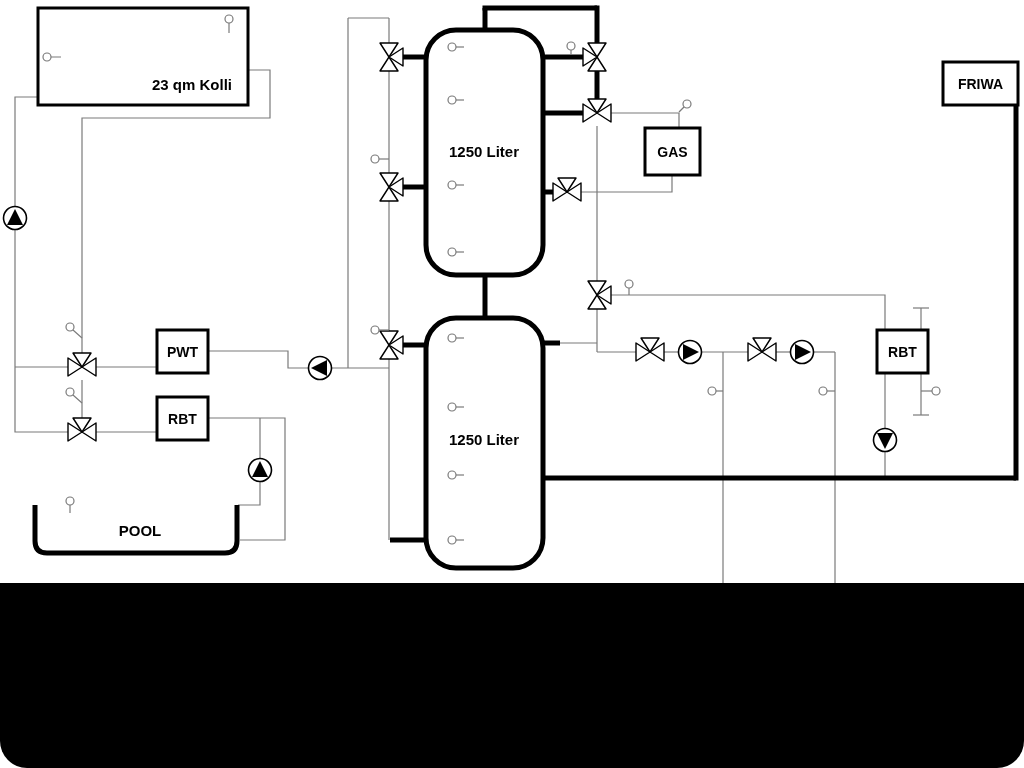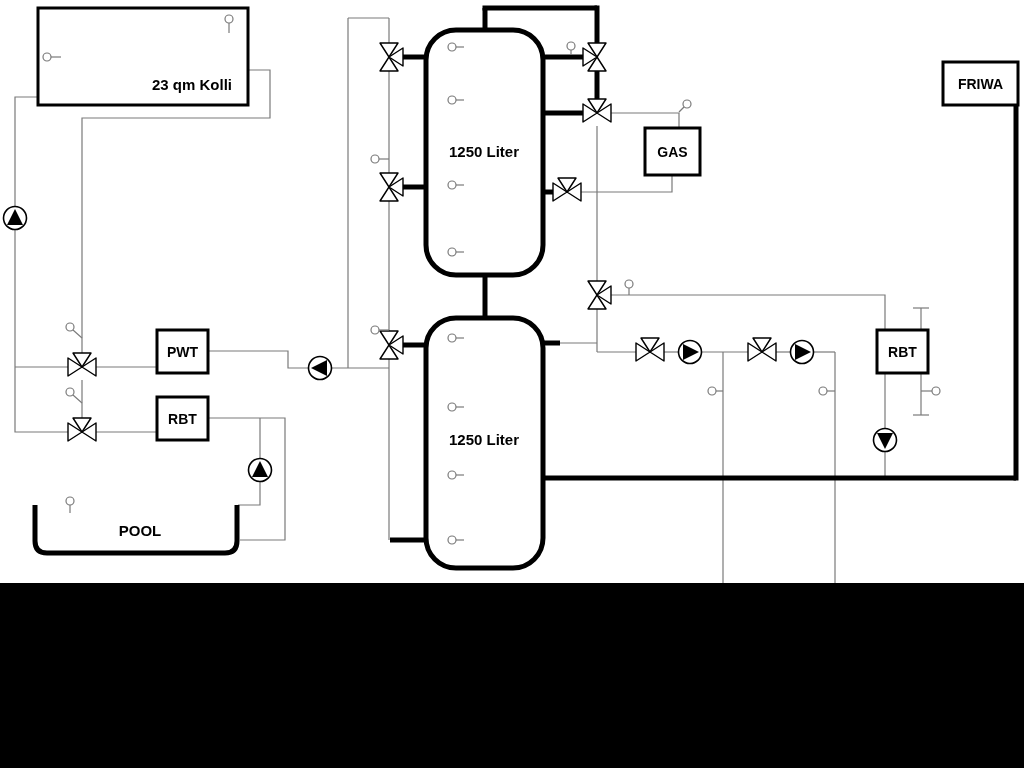--- a/index.html
+++ b/index.html
@@ -1,18 +1,18 @@
 <!DOCTYPE html>
 <html><head>
 <meta charset="utf-8">
 <style>
   html,body{margin:0;padding:0;background:#fff;}
   #stage{
     position:relative;width:1024px;height:768px;background:#ffffff;
-    font-family:"Liberation Sans", sans-serif;overflow:hidden;
+    font-family:"Liberation Sans", sans-serif;overflow:hidden;border-radius:27px;
   }
   svg{display:block}
   text{font-family:"Liberation Sans", sans-serif;font-weight:bold;fill:#000;}
   .lbl14{font-size:14px}
   .lbl15{font-size:15px}
 </style>
 </head>
 <body>
 
 <div id="stage">

